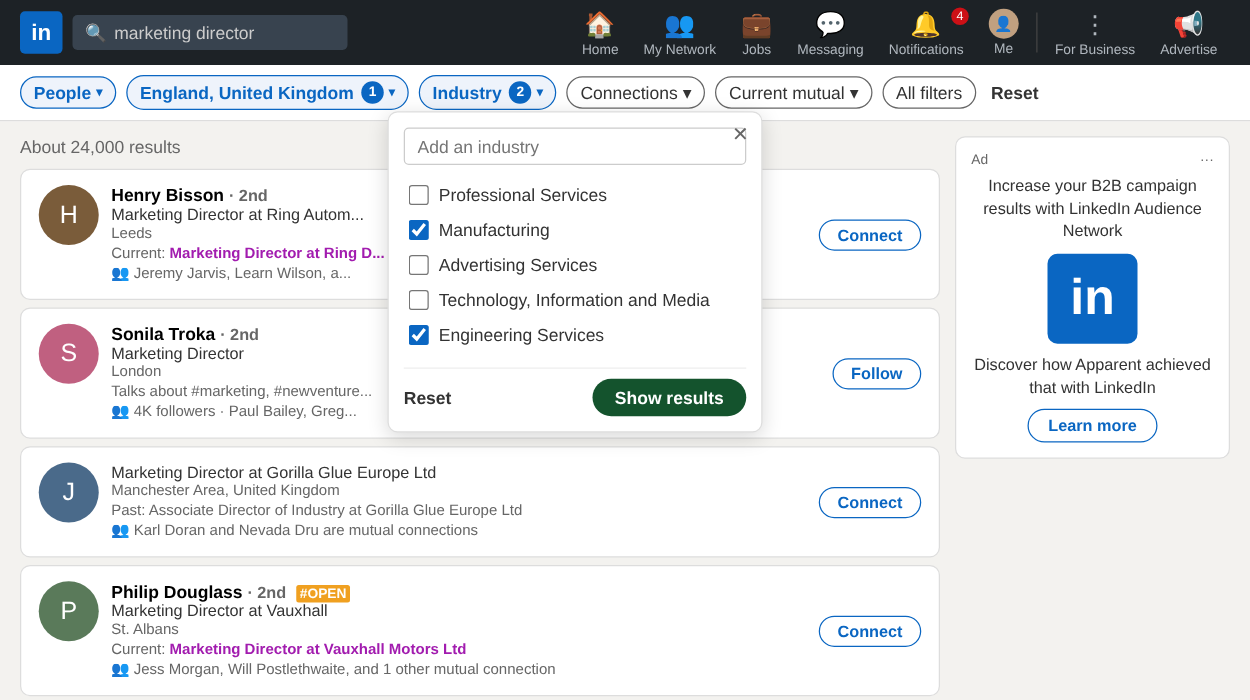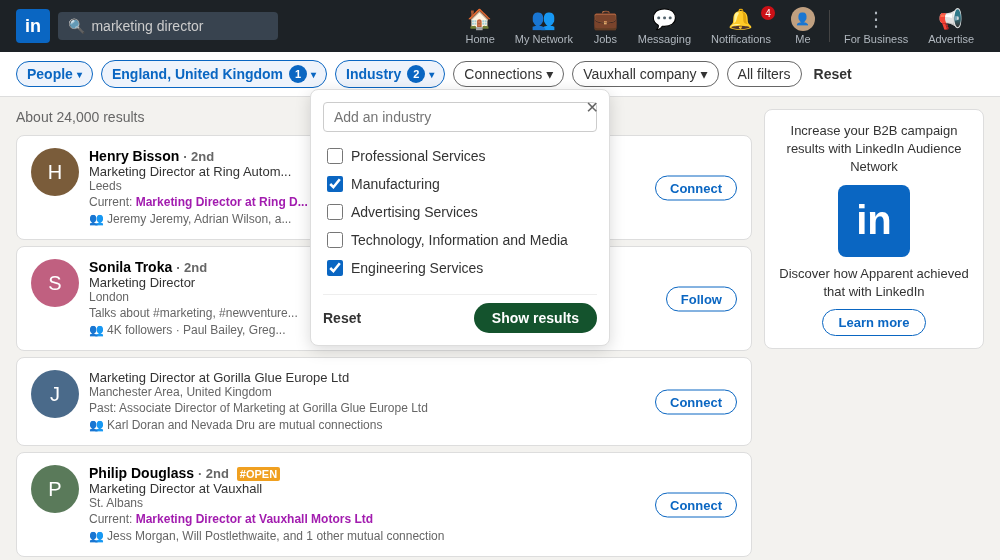--- a/index.html
+++ b/index.html
@@ -290,21 +290,21 @@
   <div class="filter-chip active">
     <span>Industry</span>
     <span class="badge-num">2</span>
     <span class="chevron">▾</span>
   </div>
   <div class="filter-chip-gray">
     <span>Connections</span>
     <span class="chevron">▾</span>
   </div>
   <div class="filter-chip-gray">
-    <span>Vauxhall company</span>
+    <span>Current mutual</span>
     <span class="chevron">▾</span>
   </div>
   <div class="filter-chip-gray">
     <span>All filters</span>
   </div>
   <button class="filter-reset">Reset</button>
 </div>
 
 <div class="main">
 
@@ -314,21 +314,21 @@
     <div class="person-card">
       <div class="person-avatar" style="background:#7a5c3a;">H</div>
       <div class="person-info">
         <div class="person-name">
           <span>Henry Bisson</span>
           <span class="degree">· 2nd</span>
         </div>
         <div class="person-title">Marketing Director at Ring Autom...</div>
         <div class="person-location">Leeds</div>
         <div class="person-meta">Current: <strong>Marketing Director at Ring D...</strong></div>
-        <div class="person-meta mutual-icon">👥 <span>Jeremy Jeremy, Adrian Wilson, a...</span></div>
+        <div class="person-meta mutual-icon">👥 <span>Jeremy Jarvis, Learn Wilson, a...</span></div>
       </div>
       <div class="person-action">
         <button class="btn-connect">Connect</button>
       </div>
     </div>
 
     <div class="person-card">
       <div class="person-avatar" style="background:#c06080;">S</div>
       <div class="person-info">
         <div class="person-name">
@@ -343,21 +343,21 @@
       <div class="person-action">
         <button class="btn-follow">Follow</button>
       </div>
     </div>
 
     <div class="person-card">
       <div class="person-avatar" style="background:#4a6a8a;">J</div>
       <div class="person-info">
         <div class="person-title">Marketing Director at Gorilla Glue Europe Ltd</div>
         <div class="person-location">Manchester Area, United Kingdom</div>
-        <div class="person-meta">Past: <span>Associate Director of Marketing at Gorilla Glue Europe Ltd</span></div>
+        <div class="person-meta">Past: <span>Associate Director of Industry at Gorilla Glue Europe Ltd</span></div>
         <div class="person-meta mutual-icon">👥 <span>Karl Doran and Nevada Dru are mutual connections</span></div>
       </div>
       <div class="person-action">
         <button class="btn-connect">Connect</button>
       </div>
     </div>
 
     <div class="person-card">
       <div class="person-avatar" style="background:#5a7a5a;">P</div>
       <div class="person-info">
@@ -372,20 +372,24 @@
         <div class="person-meta mutual-icon">👥 <span>Jess Morgan, Will Postlethwaite, and 1 other mutual connection</span></div>
       </div>
       <div class="person-action">
         <button class="btn-connect">Connect</button>
       </div>
     </div>
 
   </div>
 
   <div class="ad-panel">
+    <div class="ad-label">
+      <span>Ad</span>
+      <span>···</span>
+    </div>
     <div class="ad-body">
       <div class="ad-text">Increase your B2B campaign results with LinkedIn Audience Network</div>
       <div class="ad-li-logo">in</div>
       <div class="ad-text">Discover how Apparent achieved that with LinkedIn</div>
       <button class="btn-learn">Learn more</button>
     </div>
   </div>
 
   <div class="dropdown-overlay" style="top: -8px; left: 310px;">
     <button class="dropdown-close">✕</button>

